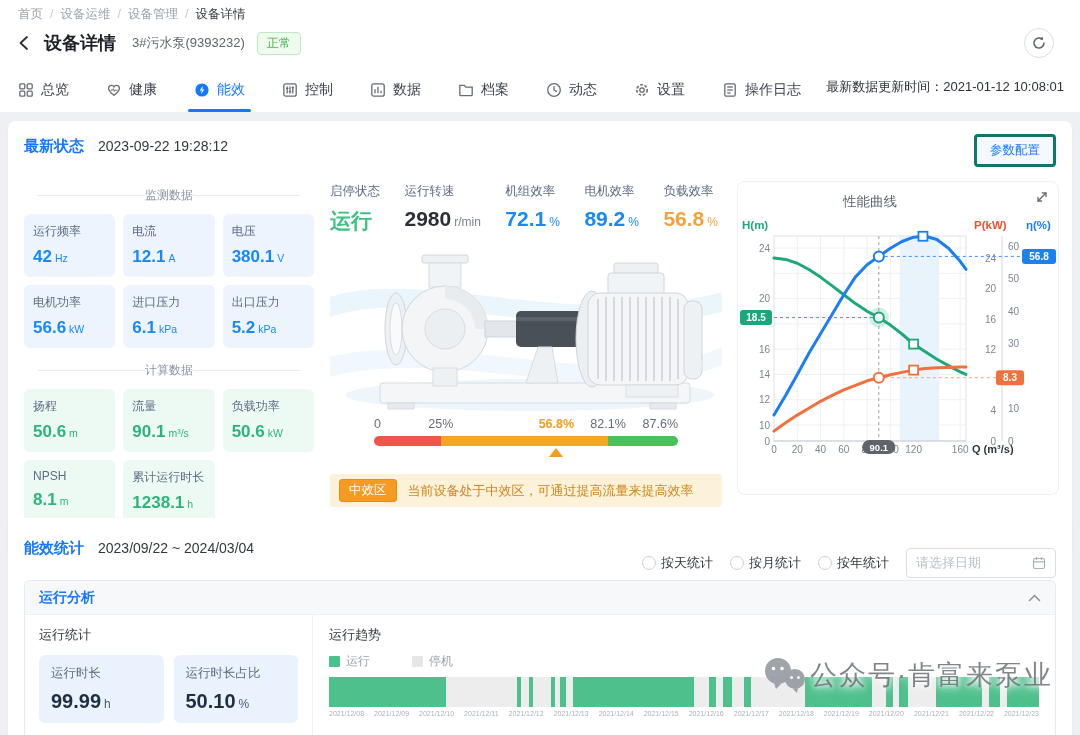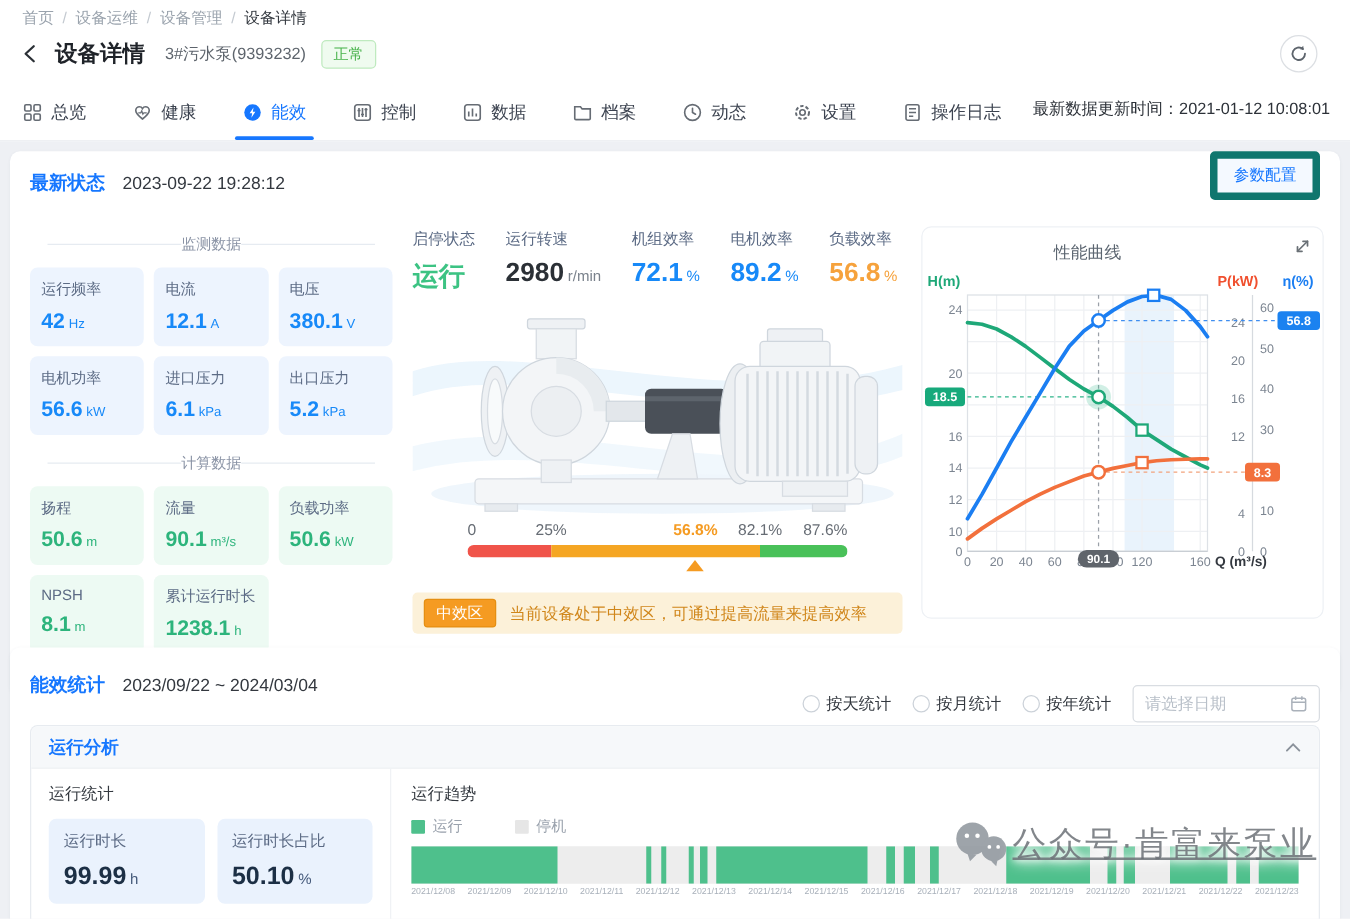--- a/index.html
+++ b/index.html
@@ -23,21 +23,21 @@
   .tab { position:relative; display:flex; align-items:center; gap:7px; font-size:14px; color:#3c4350; padding-bottom:13px; cursor:pointer; }
   .tab.active { color:#1677ff; }
   .tab.active::after { content:""; position:absolute; left:-6px; right:-6px; bottom:0; height:3px; border-radius:2px; background:#1677ff; }
   .update-time { position:absolute; right:16px; bottom:16px; font-size:13px; color:#2c3138; }
 
   
   .status-card { position:absolute; left:8px; top:121px; width:1064px; height:435px; background:#fff; border-radius:8px; box-shadow:0 1px 3px rgba(30,50,90,.05); }
   .status-head { position:absolute; top:16px; left:16px; display:flex; align-items:baseline; }
   .sec-title { font-size:15px; font-weight:bold; color:#1677ff; }
   .status-time { font-size:14px; color:#33383f; margin-left:14px; }
-  .config-btn { position:absolute; top:0; right:16px; font-size:12.5px; color:#1677ff; background:#f4f9ff; border:6px solid #0f766e; border-radius:4px; padding:5px 13px; cursor:pointer; }
+  .config-btn { position:absolute; top:13px; right:16px; font-size:12.5px; color:#1677ff; background:#f4f9ff; border:3px solid #0f766e; border-radius:4px; padding:5px 13px; cursor:pointer; }
 
   .col-left { position:absolute; left:16px; top:62px; width:290px; }
   .group-divider { display:flex; align-items:center; font-size:12px; color:#8a93a5; margin:4px 14px 10px 14px; }
   .group-divider .line { flex:1; height:1px; background:#e6ebf1; }
   .metric-grid { display:grid; grid-template-columns:repeat(3,1fr); gap:8px; margin-bottom:14px; }
   .stat-card { border-radius:6px; padding:9px 9px 10px 9px; min-height:60px; }
   .stat-card.blue { background:#edf4fe; }
   .stat-card.green { background:#edfaf3; }
   .stat-card .lbl { font-size:12px; color:#5c6b85; margin-bottom:7px; white-space:nowrap; }
   .stat-card .val { font-size:17px; font-weight:bold; white-space:nowrap; }
@@ -93,21 +93,21 @@
   .trend-col { flex:1; padding:11px 16px 0 16px; position:relative; }
   .legend { display:flex; gap:42px; margin-top:9px; }
   .legend-item { display:flex; align-items:center; gap:6px; font-size:12px; color:#9aa2ad; }
   .legend-swatch { width:11px; height:11px; border-radius:1px; }
   .strip { position:relative; height:30px; background:#ededed; margin-top:7px; overflow:hidden; }
   .strip .seg { position:absolute; top:0; bottom:0; background:#4ec08c; }
   .dates { display:flex; justify-content:space-between; margin-top:3px; }
   .dates span { font-size:7px; color:#a8b0ba; white-space:nowrap; }
   .watermark { position:absolute; right:2px; top:40px; display:flex; align-items:center; gap:2px; pointer-events:none;
     color:rgba(108,113,119,.85); font-size:27px; letter-spacing:2px;
-    text-shadow:0 0 5px #fff, 0 0 10px #fff, 0 0 14px rgba(255,255,255,.9);text-decoration:underline; }
+    text-shadow:0 0 5px #fff, 0 0 10px #fff, 0 0 14px rgba(255,255,255,.9); }
 </style>
 </head>
 <body>
 
 <div id="app">
 
   <div class="top-header">
     <div class="breadcrumb" id="breadcrumb"><span class="crumb">首页</span><span class="sep">/</span><span class="crumb">设备运维</span><span class="sep">/</span><span class="crumb">设备管理</span><span class="sep">/</span><span class="crumb last">设备详情</span></div>
 
     <div class="title-row">

